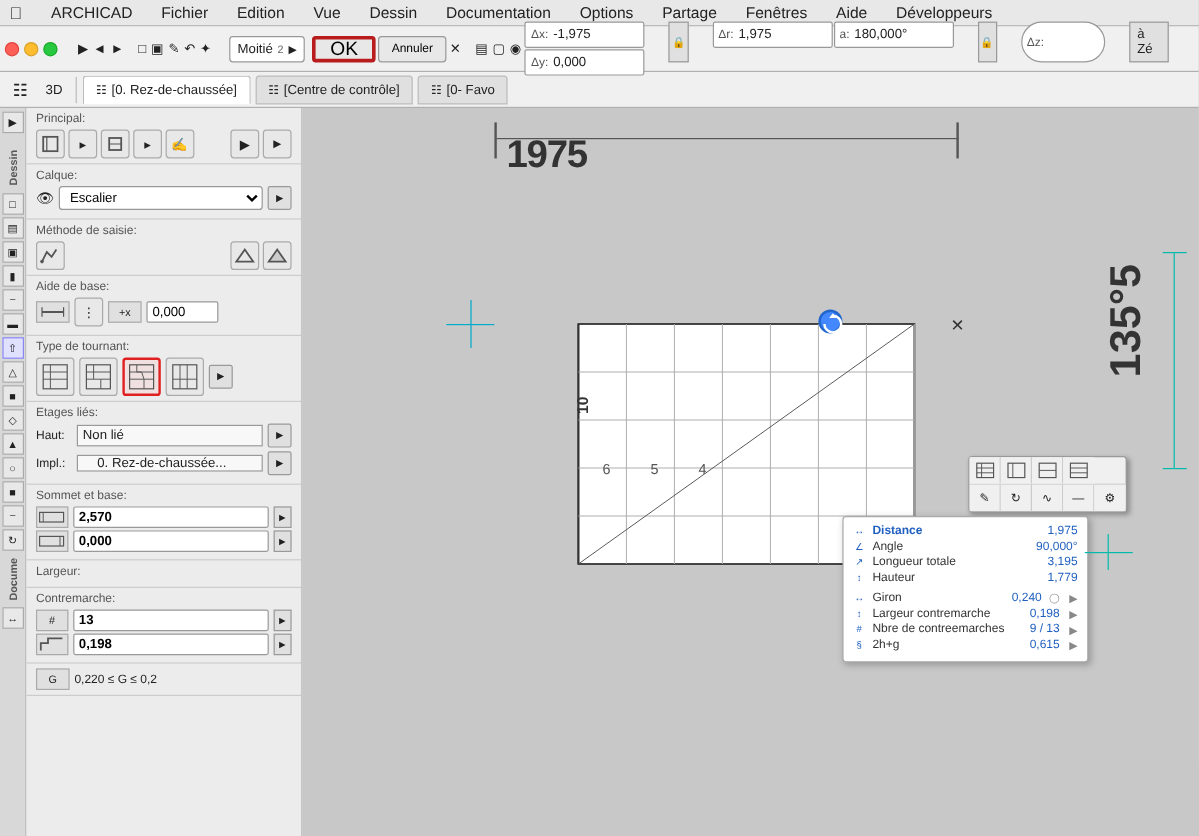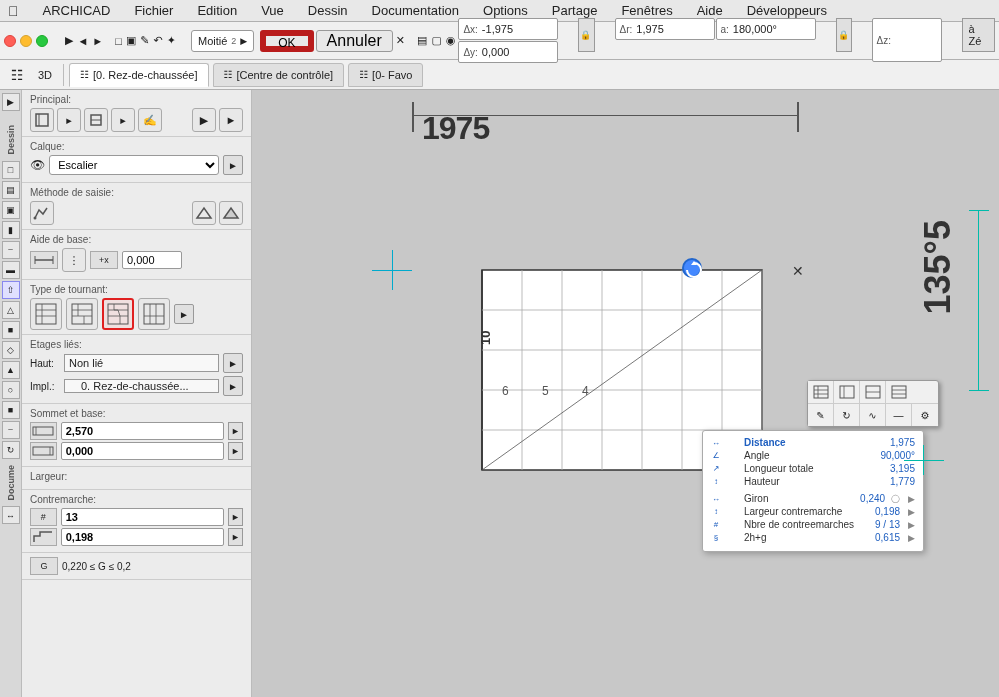--- a/index.html
+++ b/index.html
@@ -8,22 +8,22 @@
     
     .menubar { height: 22px; background: #e8e8e8; display: flex; align-items: center; padding: 0 8px; gap: 16px; border-bottom: 1px solid #b0b0b0; }
     .menubar-apple { font-size: 14px; margin-right: 4px; }
     .menubar-item { font-size: 13px; cursor: pointer; padding: 0 4px; }
 
     
     .toolbar { height: 38px; background: #f0f0f0; display: flex; align-items: center; padding: 0 4px; border-bottom: 1px solid #b0b0b0; gap: 2px; }
     .tb-btn { width: 26px; height: 26px; display: flex; align-items: center; justify-content: center; border: 1px solid transparent; border-radius: 3px; cursor: pointer; font-size: 11px; background: transparent; }
     .tb-sep { width: 1px; height: 22px; background: #bbb; margin: 0 3px; }
     .moitie-box { display: flex; align-items: center; border: 1px solid #999; border-radius: 3px; background: white; height: 22px; padding: 0 6px; gap: 4px; margin: 0 4px; }
-    .ok-btn { height: 22px; padding: 0 12px; background: #e8e8e8; border: 6px solid #b91c1c; border-radius: 3px; cursor: pointer; font-size: 12px; }
-    .annuler-btn { height: 22px; padding: 0 10px; background: #e8e8e8; border: 1px solid #999; border-radius: 3px; cursor: pointer; font-size: 16px; }
+    .ok-btn { height: 22px; padding: 0 12px; background: #e8e8e8; border: 3px solid #b91c1c; border-radius: 3px; cursor: pointer; font-size: 16px; }
+    .annuler-btn { height: 22px; padding: 0 10px; background: #e8e8e8; border: 1px solid #999; border-radius: 3px; cursor: pointer; font-size: 10px; }
     .coords-area { margin-left: auto; display: flex; align-items: flex-start; gap: 20px; }
     .coord-box { display: flex; align-items: center; border: 1px solid #999; background: white; height: 22px; padding: 0 4px; border-radius: 2px; min-width: 100px; }
     .coord-label { color: #555; font-size: 10px; margin-right: 4px; }
     .coord-val { font-size: 11px; }
 
     
     .toolbar2 { height: 30px; background: #f0f0f0; display: flex; align-items: center; padding: 0 4px; border-bottom: 1px solid #b0b0b0; gap: 2px; }
     .tab-item { display: flex; align-items: center; padding: 0 10px; height: 24px; background: #e0e0e0; border: 1px solid #bbb; border-radius: 3px 3px 0 0; margin-right: 2px; font-size: 11px; cursor: pointer; gap: 4px; }
     .tab-item.active { background: white; border-bottom-color: white; }
 
@@ -54,21 +54,21 @@
     
     .float-toolbar { position: absolute; top: 288px; left: 560px; background: #f0f0f0; border: 1px solid #999; border-radius: 3px; display: flex; flex-direction: column; box-shadow: 2px 2px 4px rgba(0,0,0,0.3); }
     .float-tb-row { display: flex; border-bottom: 1px solid #ccc; }
     .float-tb-row:last-child { border-bottom: none; }
     .float-tb-btn { width: 26px; height: 22px; border: none; border-right: 1px solid #ccc; background: #f0f0f0; cursor: pointer; display: flex; align-items: center; justify-content: center; font-size: 10px; }
     .float-tb-btn:last-child { border-right: none; }
 
     
     .info-popup { position: absolute; top: 340px; left: 450px; background: white; border: 1px solid #aaa; border-radius: 3px; padding: 6px 8px; box-shadow: 2px 2px 6px rgba(0,0,0,0.25); min-width: 200px; }
     .info-row { display: flex; align-items: center; gap: 6px; margin-bottom: 2px; font-size: 10px; }
-    .info-label { color: #333; flex: 1; margin-left: 17px; }
+    .info-label { color: #333; flex: 1; }
     .info-label.bold { font-weight: bold; color: #2060c0; }
     .info-val { color: #2060c0; font-size: 10px; min-width: 40px; text-align: right; }
     .info-icon { width: 10px; height: 10px; display: flex; align-items: center; justify-content: center; font-size: 8px; color: #2060c0; }
     .info-arrow { color: #888; font-size: 9px; margin-left: 2px; }
 
     
     .val-row { display: flex; align-items: center; gap: 4px; margin-bottom: 2px; }
     .val-label-icon { width: 28px; height: 18px; border: 1px solid #aaa; background: #e0e0e0; display: flex; align-items: center; justify-content: center; font-size: 9px; }
     .val-input { height: 18px; border: 1px solid #999; border-radius: 2px; background: white; padding: 0 4px; font-size: 11px; flex: 1; font-weight: bold; }
     .arrow-btn { width: 16px; height: 18px; border: 1px solid #999; background: #e0e0e0; cursor: pointer; display: flex; align-items: center; justify-content: center; font-size: 9px; }
@@ -145,21 +145,21 @@
         <span class="coord-val">1,975</span>
       </div>
       <div class="coord-box">
         <span class="coord-label">a:</span>
         <span class="coord-val">180,000°</span>
       </div>
     </div>
     <div style="width:18px;height:34px;border:1px solid #999;background:#e0e0e0;display:flex;align-items:center;justify-content:center;">
       <span style="font-size:9px;">🔒</span>
     </div>
-    <div class="coord-box" style="min-width:70px;height:44px;">
+    <div class="coord-box" style="min-width:70px;height:34px;border-radius:17px;">
       <span class="coord-label" style="font-size:10px;">Δz:</span>
       <span class="coord-val"></span>
     </div>
     <div style="border:1px solid #999;background:#e0e0e0;height:34px;padding:0 6px;display:flex;align-items:center;">
       <span style="font-size:11px;">à Zé</span>
     </div>
     <div class="tb-btn">⚙</div>
   </div>
 </div>
 

